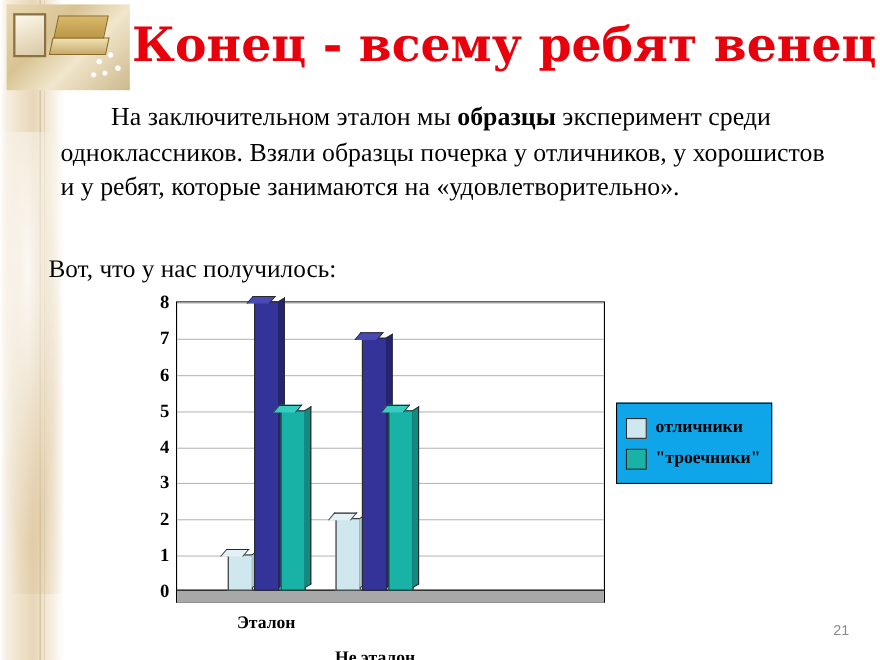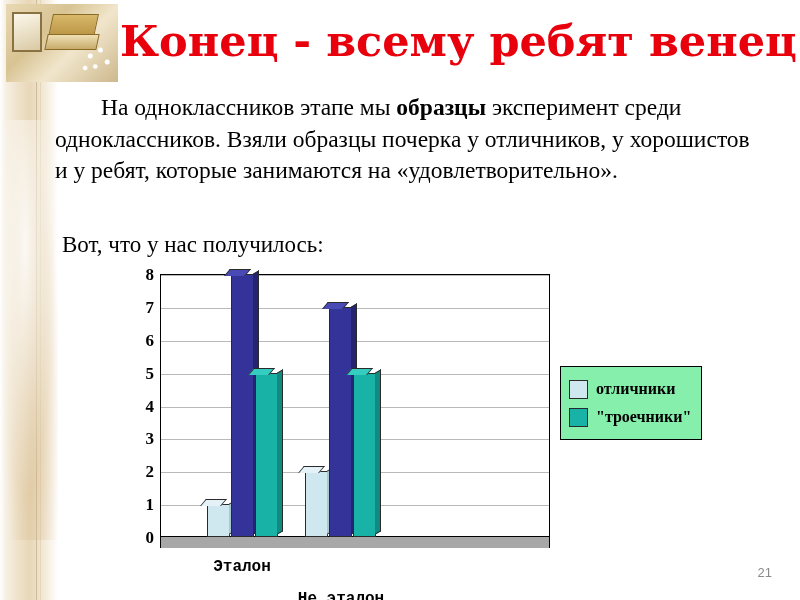--- a/index.html
+++ b/index.html
@@ -138,21 +138,21 @@
     font-size: 23.5px;
     line-height: 1.35;
     color: #000000;
     text-indent: 46px;
   }
   .para b {
     font-weight: bold;
   }
   .subpara {
     position: absolute;
-    left: 62px;
+    left: 44px;
     top: 232px;
     width: 700px;
     font-size: 23px;
     color: #000000;
   }
 
   
   .chart-wrap {
     position: absolute;
     left: 108px;
@@ -226,34 +226,34 @@
     height: 100%;
     transform: skewY(-32deg);
     border: 1px solid #2a2a2a;
     border-left: none;
     box-sizing: border-box;
   }
 
   .cat-label {
     position: absolute;
     transform: translateX(-50%);
-    font-family: Liberation Mono, monospace;
+    font-family: Liberation Serif, serif;
     font-size: 16px;
     font-weight: bold;
     color: #000000;
     white-space: nowrap;
   }
 
   
   .legend {
     position: absolute;
     left: 452px;
     top: 100px;
     border: 1px solid #000000;
-    background: #86efac;
+    background: #0ea5e9;
     padding: 8px 10px 8px 8px;
   }
   .legend-row {
     display: flex;
     align-items: center;
     height: 28px;
   }
   .swatch {
     width: 17px;
     height: 17px;
@@ -290,21 +290,21 @@
 <div class="header-orn">
   <div class="orn-frame"></div>
   <div class="orn-book"></div>
   <div class="orn-book2"></div>
   <div class="orn-sparkle"></div>
 </div>
 
 <div class="title">Конец - всему ребят венец</div>
 
 <div class="para">
-  <span>На одноклассников этапе мы </span><b>образцы</b><span> эксперимент среди одноклассников. Взяли образцы почерка у отличников, у хорошистов и у ребят, которые занимаются на «удовлетворительно».</span>
+  <span>На заключительном эталон мы </span><b>образцы</b><span> эксперимент среди одноклассников. Взяли образцы почерка у отличников, у хорошистов и у ребят, которые занимаются на «удовлетворительно».</span>
 </div>
 
 <div class="subpara">Вот, что у нас получилось:</div>
 
 <div class="chart-wrap">
 
   <div class="plot">
 
     <div class="gridline" style="top:0px;">
       <span class="axis-label">8</span>

